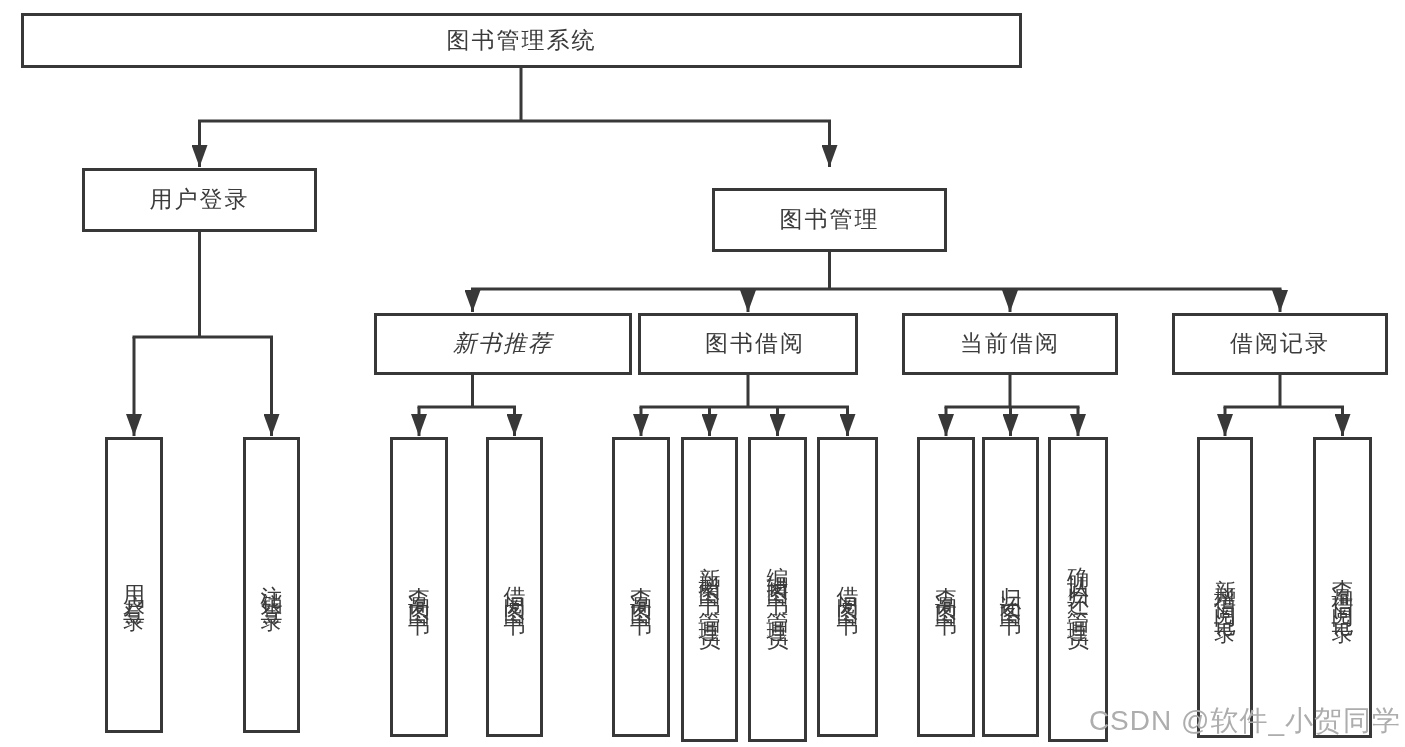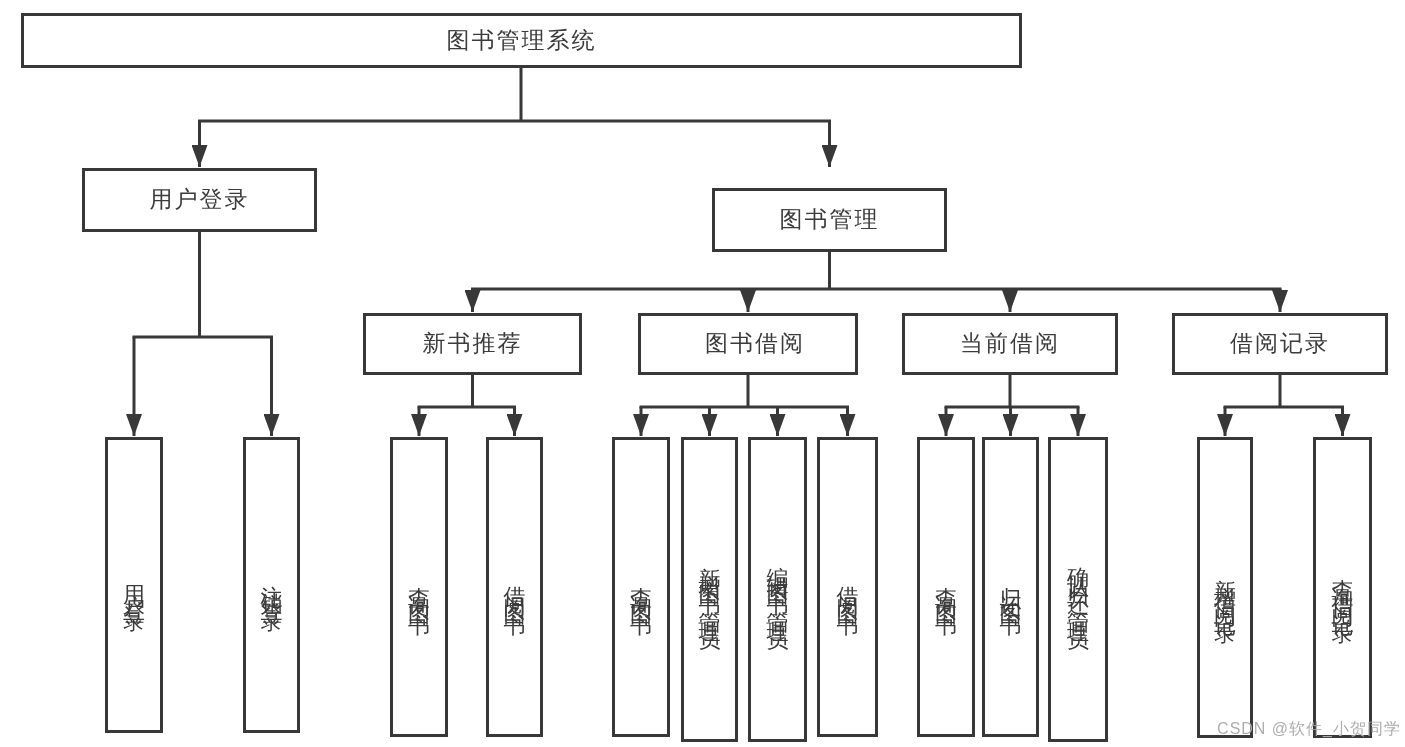--- a/index.html
+++ b/index.html
@@ -36,21 +36,21 @@
     text-orientation: mixed;
     font-size: 22px;
     letter-spacing: 9px;
     white-space: normal;
     line-height: 1;
   }
   .watermark {
     position: absolute;
     right: 4px;
     bottom: 7px;
-    font-size: 16px;
+    font-size: 28px;
     color: #adadad;
     letter-spacing: 1px;
     z-index: 5;
   }
 </style>
 </head>
 <body>
 
 <div id="screen">
 
@@ -95,21 +95,21 @@
       <line x1="1225" y1="407" x2="1225" y2="436" marker-end="url(#arrow)"></line>
       <line x1="1342.5" y1="407" x2="1342.5" y2="436" marker-end="url(#arrow)"></line>
     </g>
   </svg>
 
   <div class="box" style="left:21px; top:13px; width:1001px; height:55px;">图书管理系统</div>
 
   <div class="box" style="left:82px; top:168px; width:235px; height:64px;">用户登录</div>
   <div class="box" style="left:712px; top:168px; width:235px; height:64px;margin-top:20px;">图书管理</div>
 
-  <div class="box" style="left:363px; top:313px; width:219px; height:62px;">新书推荐</div>
+  <div class="box" style="left:374px; top:313px; width:258px; height:62px;font-style:italic;">新书推荐</div>
   <div class="box" style="left:638px; top:313px; width:220px; height:62px;padding-left:14px;">图书借阅</div>
   <div class="box" style="left:902px; top:313px; width:216px; height:62px;text-align:right;">当前借阅</div>
   <div class="box" style="left:1172px; top:313px; width:216px; height:62px;">借阅记录</div>
 
   <div class="box leaf" style="left:105px; top:437px; width:58px; height:296px;">用户登录</div>
   <div class="box leaf" style="left:243px; top:437px; width:57px; height:296px;">注销登录</div>
 
   <div class="box leaf" style="left:390px; top:437px; width:58px; height:300px;">查询图书</div>
   <div class="box leaf" style="left:486px; top:437px; width:57px; height:300px;">借阅图书</div>
 

